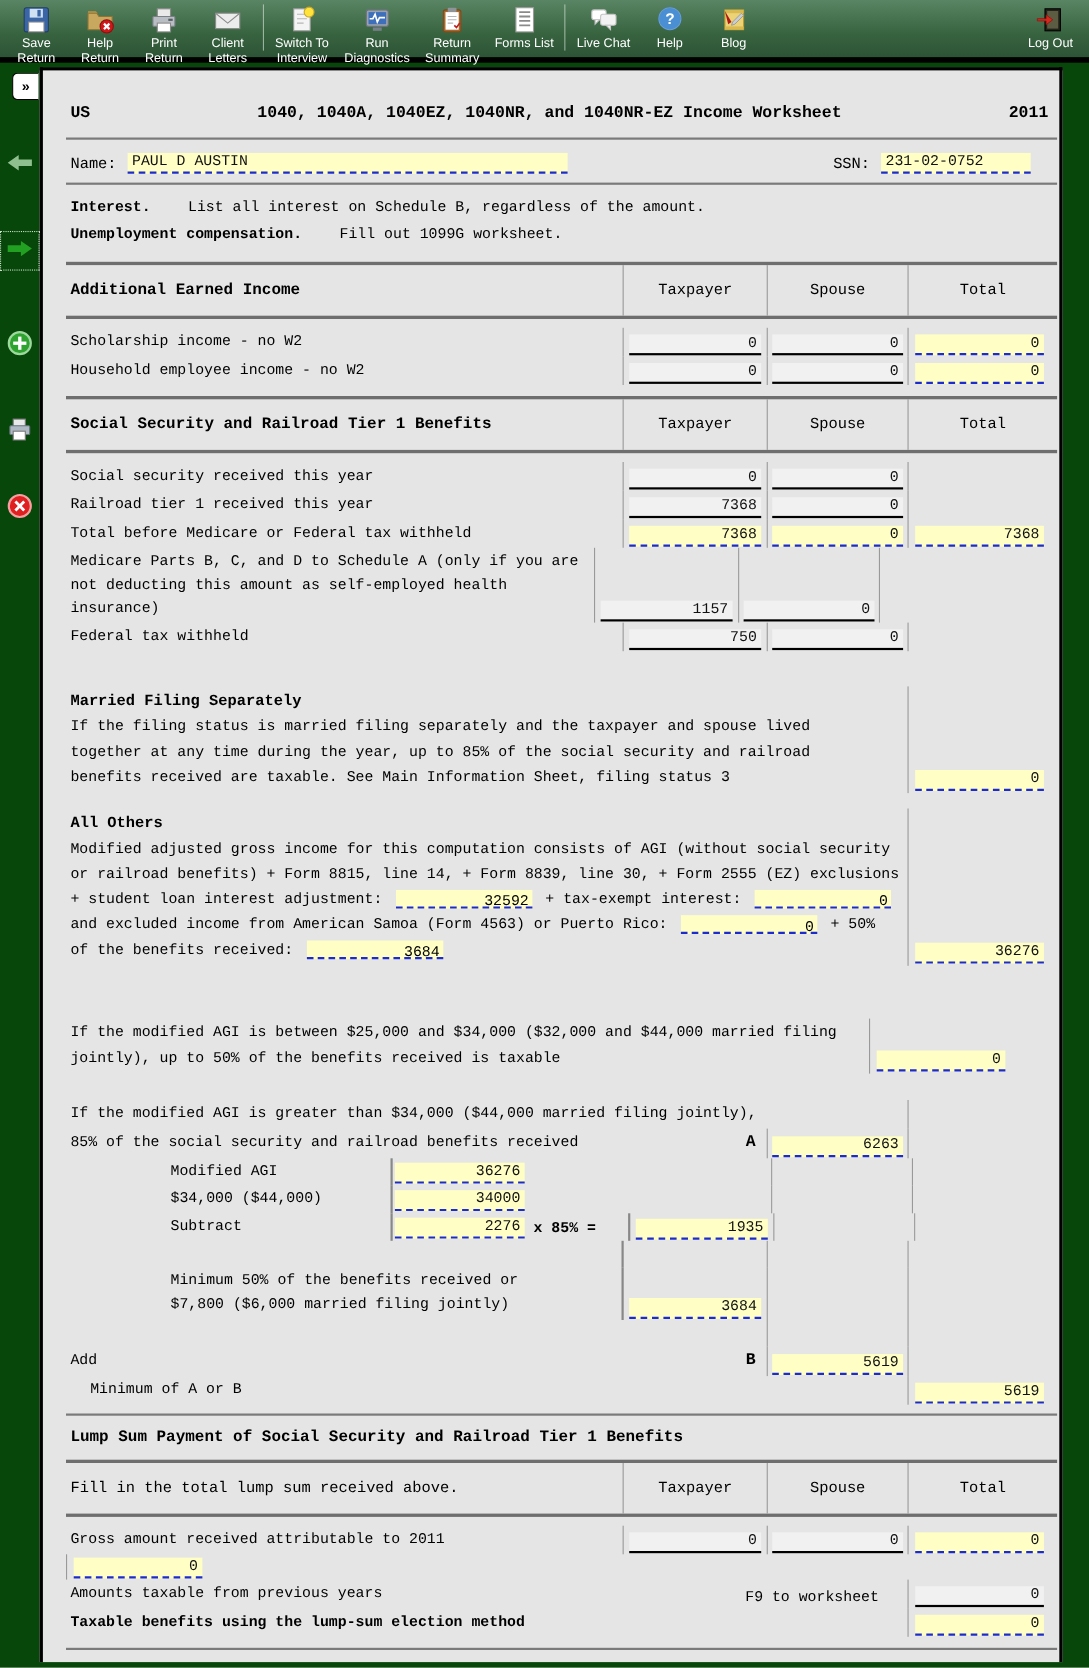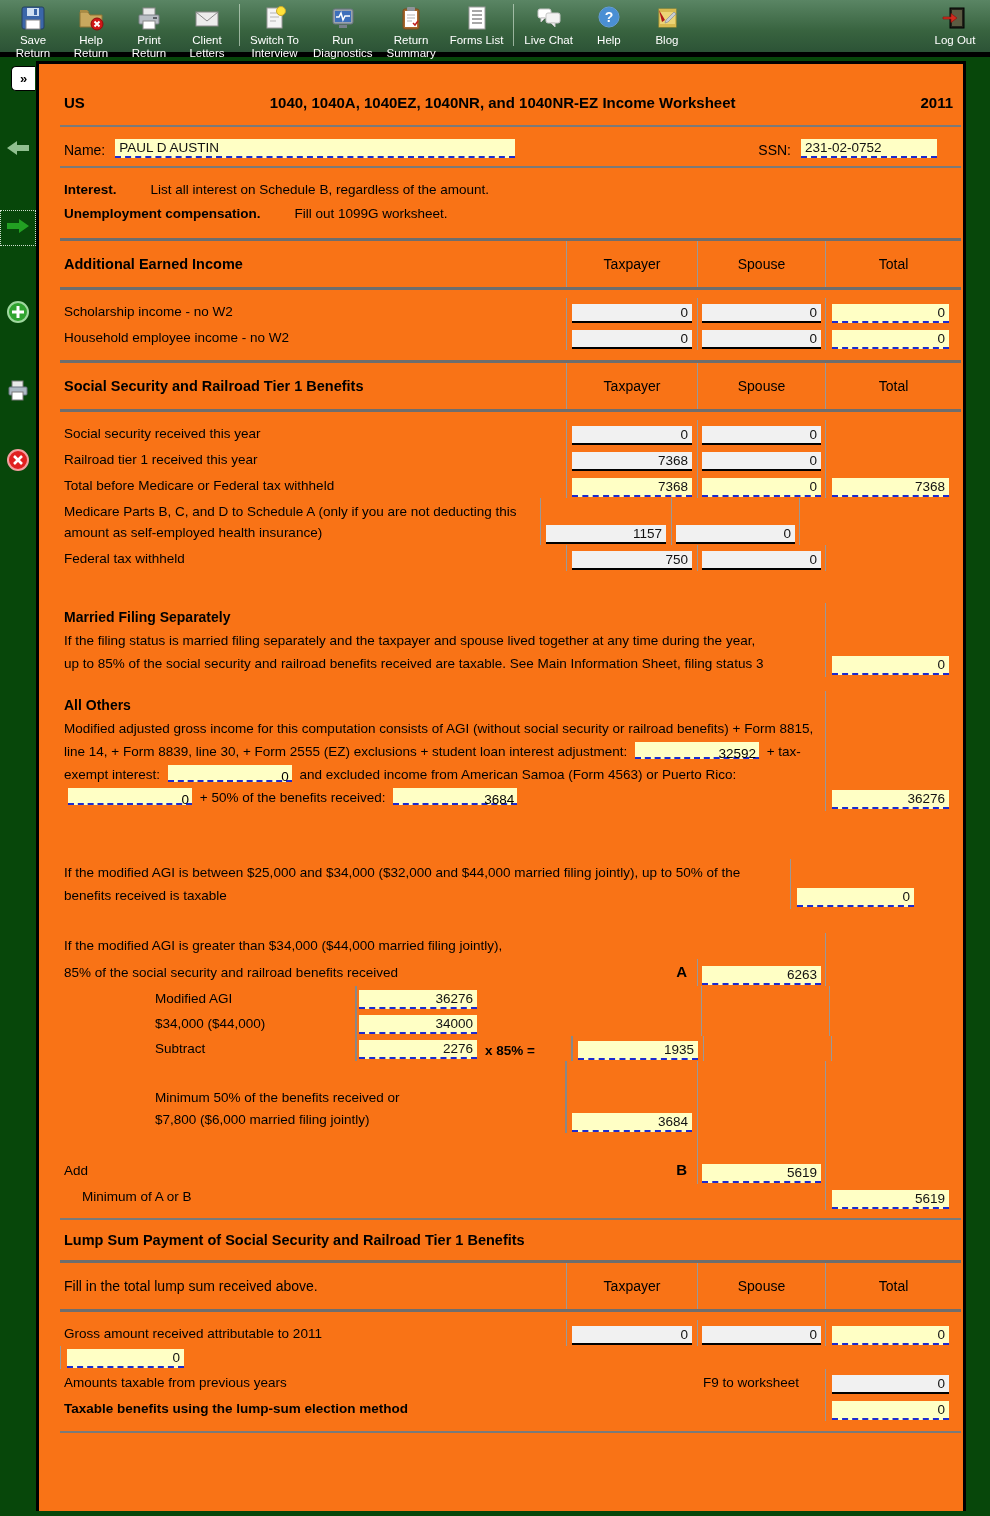--- a/index.html
+++ b/index.html
@@ -32,23 +32,24 @@
     background:#fff;border:1px solid #000;border-right:none;
     border-radius:5px 0 0 5px;display:flex;align-items:center;justify-content:center;
     font-weight:bold;font-size:13px;cursor:pointer;z-index:5;
   }
   .side-icons{position:absolute;top:80px;left:0;width:36px;display:flex;flex-direction:column;align-items:center;}
   .side-ic{width:26px;height:26px;display:flex;align-items:center;justify-content:center;cursor:pointer;}
   .side-ic.focused{outline:1px dotted #cfe0cf;outline-offset:4px;}
   .mt1{margin-top:0;}.mt2{margin-top:52px;}.mt3{margin-top:60px;}.mt4{margin-top:52px;}.mt5{margin-top:44px;}
   
   .page{
-    width:930px;flex:0 0 930px;background:#f97316;box-sizing:border-box;
+    width:930px;flex:0 0 930px;background:#e5e5e5;box-sizing:border-box;
     border:3px solid #000;border-bottom:none;margin-top:4px;
     color:#000;
+    font-family:Liberation Mono, monospace;
   }
   .content{padding:0 2px 0 21px;font-size:13.5px;}
   .hr3{height:3px;background:#6e6e6e;}
   .hr3.thin{height:2px;background:#7a7a7a;}
   
   .page-head{display:flex;align-items:center;padding:30px 8px 14px 4px;font-weight:bold;font-size:15px;}
   .page-head .ttl{flex:1;text-align:center;}
   
   .name-row{display:flex;align-items:flex-end;padding:12px 10px 8px 4px;font-size:14px;}
   .fld{
@@ -64,21 +65,21 @@
   .b{font-weight:bold;}
   .gap12{display:inline-block;width:34px;}
   
   .thead{display:flex;align-items:stretch;height:46px;border-top:3px solid #6e6e6e;border-bottom:3px solid #6e6e6e;}
   .thead .ttl{flex:1;display:flex;align-items:center;font-weight:bold;font-size:14.5px;padding-left:4px;}
   .c1{width:130px;flex:0 0 130px;}
   .c2{width:127px;flex:0 0 127px;}
   .c3{width:135px;flex:0 0 135px;}
   .thead .hc{display:flex;align-items:center;justify-content:center;border-left:1px solid #999;font-size:14px;}
   .band{padding:8px 0 10px;}
-  .trow{display:flex;align-items:center;min-height:23px;}
+  .trow{display:flex;align-items:flex-end;min-height:23px;}
   .trow .lbl{flex:1;padding:3px 6px 2px 4px;line-height:21px;}
   .vcell{border-left:1px solid #999;align-self:stretch;display:flex;flex-direction:column;justify-content:flex-end;}
   .c1 .fld{margin:0 5px 1px;}
   .c2 .fld{margin:0 4px 1px;}
   .c3 .fld{margin:0 12px 1px 6px;}
   
   .pblock{display:flex;}
   .ptext{flex:1;line-height:23px;padding:2px 6px 2px 4px;}
   .pc3{width:135px;flex:0 0 135px;border-left:1px solid #999;display:flex;flex-direction:column;justify-content:flex-end;}
   .pc3 .fld{margin:0 12px 2px 6px;}

